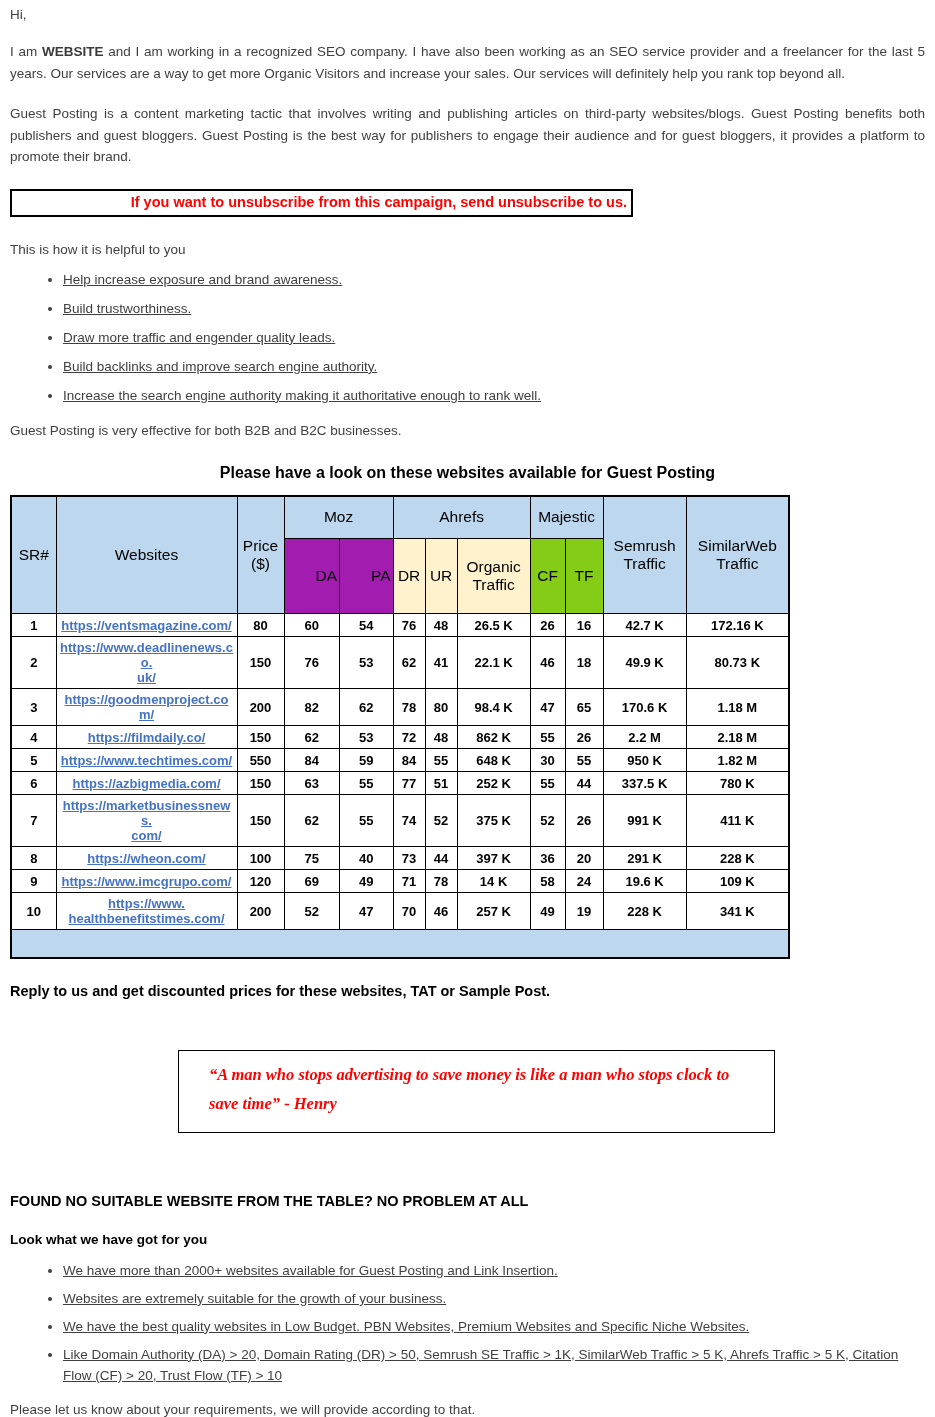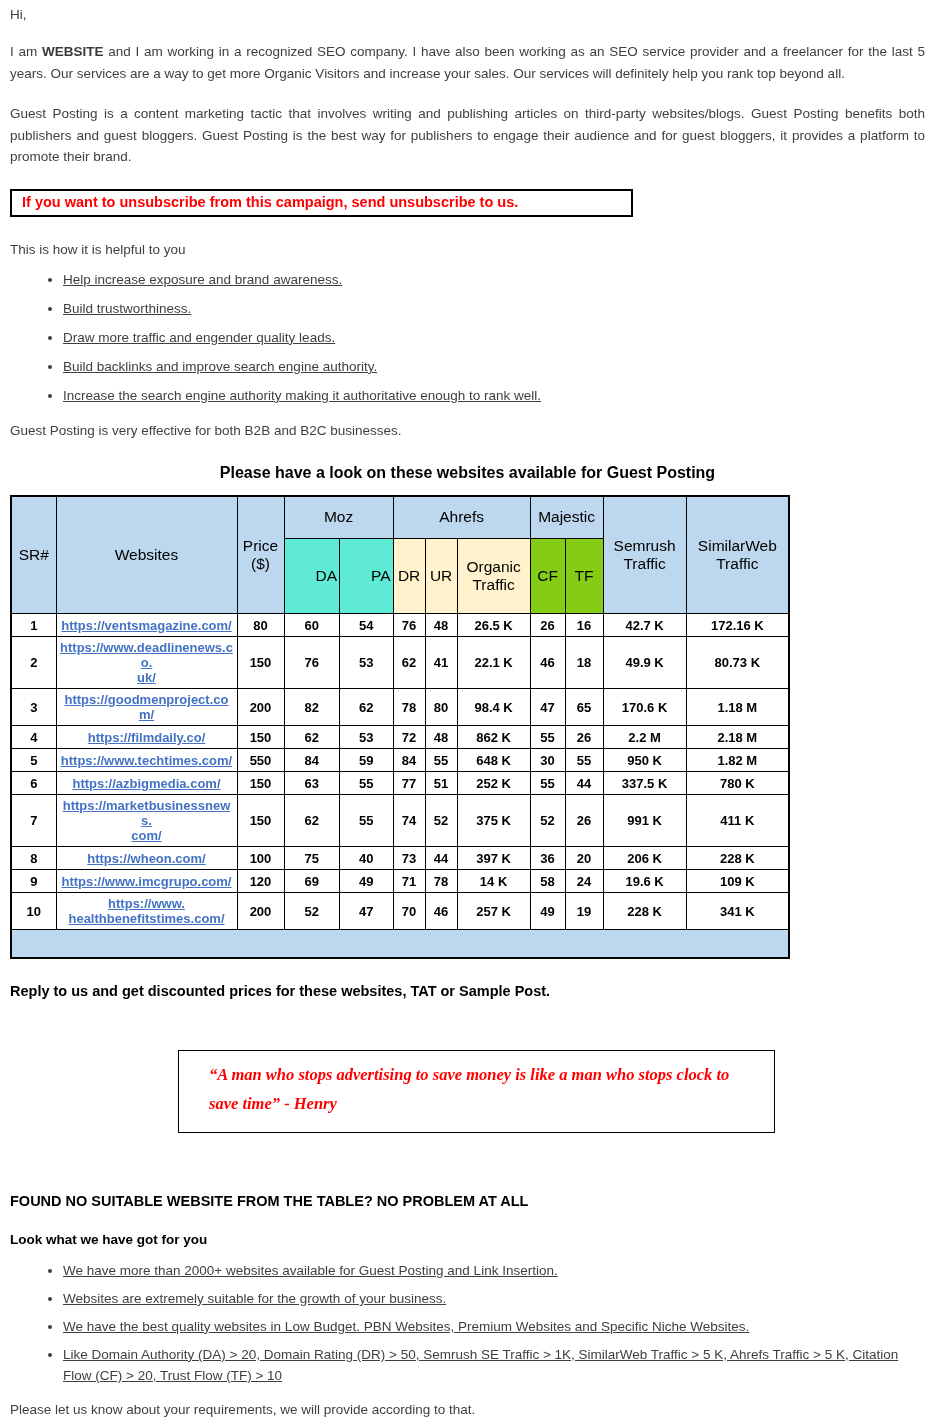--- a/index.html
+++ b/index.html
@@ -10,21 +10,21 @@
     font-size:13.5px; color:#3f3f3f;
   }
   .content { padding:5px 10px 0 10px; }
 
   .greeting { margin:2px 0 0 0; }
   p.para { text-align:justify; line-height:1.6; margin:19px 0 0 0; }
   p.para b, li b, .sig-name { color:#3b3b3b; }
 
   .unsub-box {
     border:2px solid #000; width:623px;
-    margin:21px 0 0 0; padding:3px 10px 5px 10px;
+    margin:21px 0 0 0; padding:3px 4px 5px 10px;text-align:right;
   }
   .unsub-text { color:#ff0000; font-weight:bold; font-size:14.5px; }
 
   .plain-line { margin:25px 0 0 0; }
 
   ul.bullets { margin:13px 0 0 0; padding-left:53px;text-decoration:underline; }
   ul.bullets li { margin:0 0 8px 0; line-height:1.55; }
 
   .table-heading {
     text-align:center; font-weight:bold; font-size:16px; color:#000;
@@ -33,21 +33,21 @@
 
   table.sites {
     border-collapse:collapse; border:2px solid #000;
     margin:13px 0 0 0; table-layout:fixed;
   }
   table.sites th, table.sites td { border:1px solid #000; }
   table.sites th {
     background:#bdd7ee; font-weight:normal; font-size:15.5px; color:#000;
     text-align:center; padding:2px;
   }
-  table.sites th.peach { background:#5eead4;padding-left:31px; }
+  table.sites th.peach { background:#a21caf;padding-left:31px; }
   table.sites th.yellow { background:#fff2cc; }
   table.sites th.pink { background:#84cc16; }
   tr.group-row th { height:43px; }
   tr.sub-row th { height:75px; }
   table.sites td {
     font-size:13px; color:#000; font-weight:bold; text-align:center;
     vertical-align:middle; padding:3px 2px; height:23px;
   }
   td.sr { font-weight:normal; text-align:right; vertical-align:bottom; padding-right:4px; }
   td.website { text-align:left; font-weight:normal; padding:1px 4px; vertical-align:bottom; }
@@ -239,21 +239,21 @@
           <td class="sr">8</td>
           <td class="website"><a class="weblink">https://wheon.com/</a></td>
           <td>100</td>
           <td>75</td>
           <td>40</td>
           <td>73</td>
           <td>44</td>
           <td>397 K</td>
           <td>36</td>
           <td>20</td>
-          <td>206 K</td>
+          <td>291 K</td>
           <td>228 K</td>
         </tr>
         <tr>
           <td class="sr">9</td>
           <td class="website"><a class="weblink">https://www.imcgrupo.com/</a></td>
           <td>120</td>
           <td>69</td>
           <td>49</td>
           <td>71</td>
           <td>78</td>

